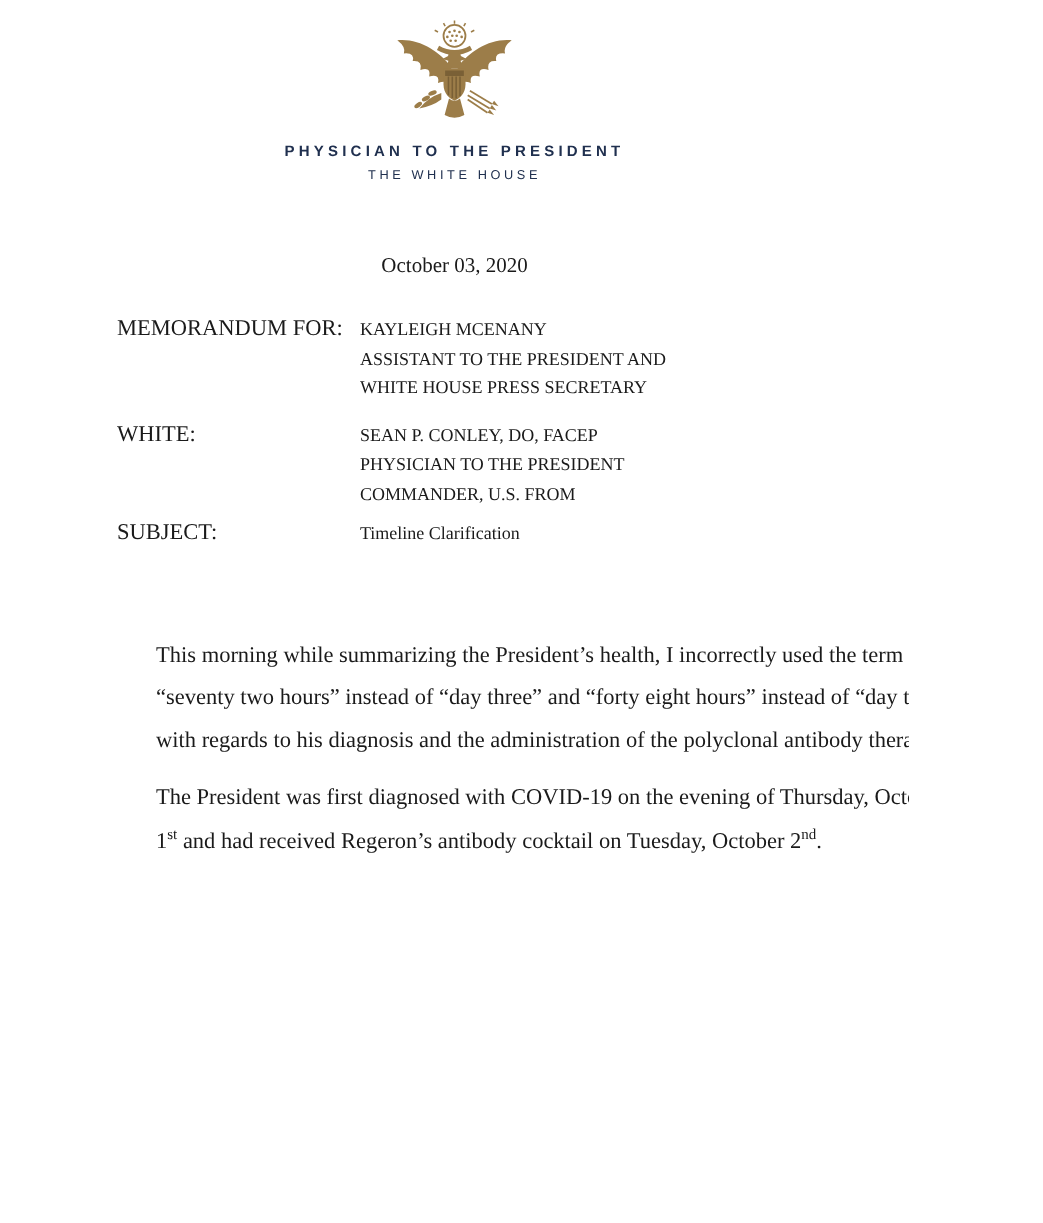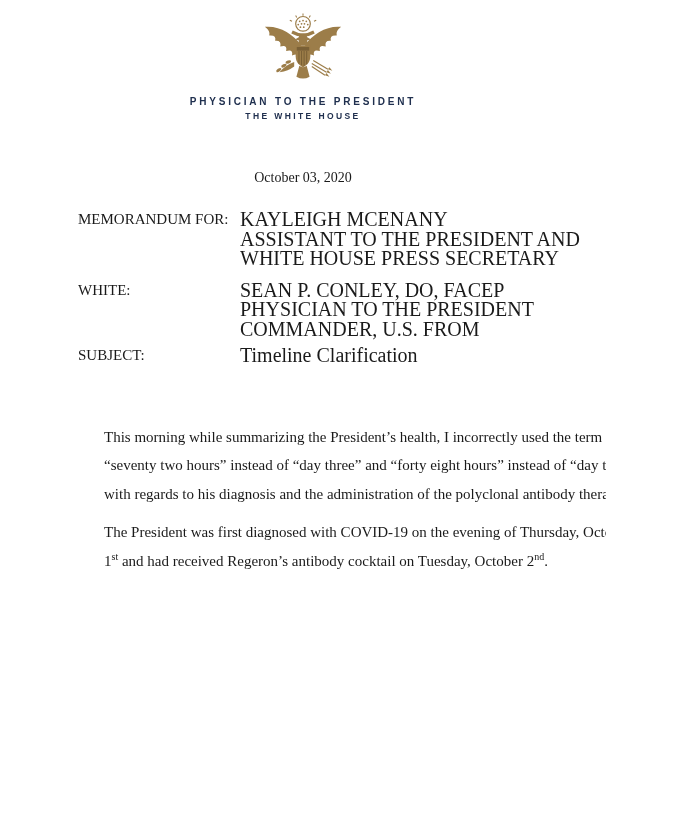--- a/index.html
+++ b/index.html
@@ -21,21 +21,21 @@
     font-family: "Liberation Sans", sans-serif;
     font-weight: 700;
     font-size: 10px;
     line-height: 11px;
     letter-spacing: 2.8px;
     color: #20304f;
   }
   .institution {
     margin-top: 4px;
     font-family: "Liberation Sans", sans-serif;
-    font-weight: 700;
+    font-weight: 400;
     font-size: 8.5px;
     line-height: 10px;
     letter-spacing: 2.4px;
     color: #20304f;
   }
   
   .date-line {
     margin-top: 49px;
     text-align: center;
     font-size: 14px;
@@ -45,21 +45,21 @@
   .memo-fields { margin-top: 24px; padding-left: 78px; padding-right: 40px; }
   .memo-row { display: flex; align-items: flex-start; }
   .memo-row.row-from { margin-top: 12px; }
   .memo-row.row-subject { margin-top: 7px; }
   .memo-label {
     flex: 0 0 162px;
     font-size: 15px;
     line-height: 19.5px;
     white-space: nowrap;
   }
-  .memo-lines { font-size: 20px; line-height: 19.5px; }
+  .memo-lines { font-size: 12px; line-height: 19.5px; }
   .memo-lines div { white-space: nowrap; }
   
   .memo-body { padding-left: 104px; width: 545px; }
   .memo-body p {
     margin: 0;
     font-size: 15px;
     line-height: 28.6px;
     text-align: left;
   }
   .memo-body p.para-1 { margin-top: 57px; }

